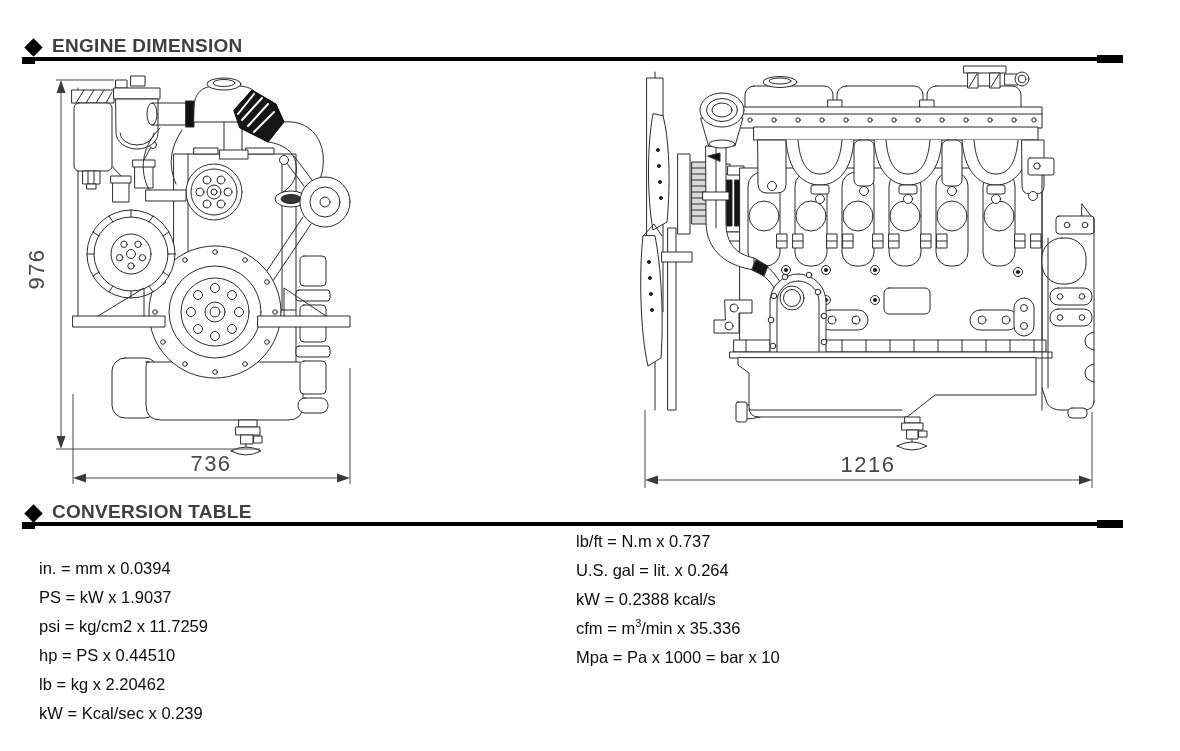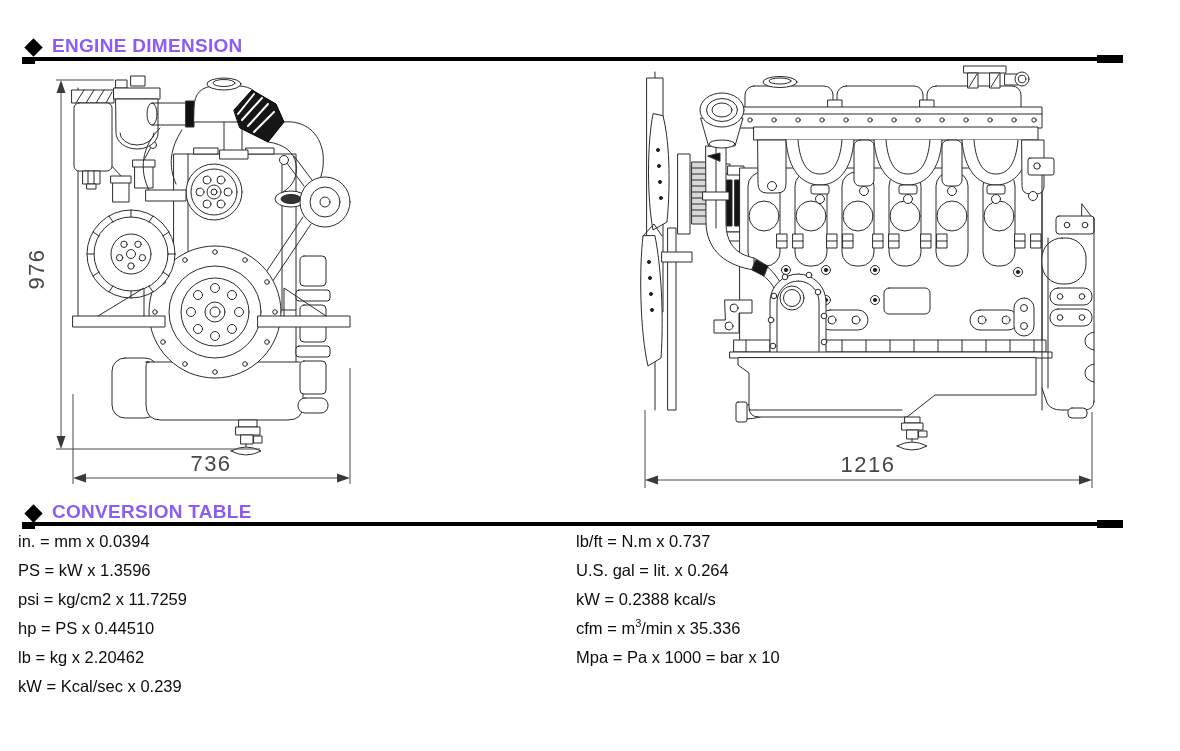--- a/index.html
+++ b/index.html
@@ -2,26 +2,26 @@
 <html><head>
 <meta charset="utf-8">
 <style>
   html,body{margin:0;padding:0;background:#e8e8e8;}
   .page{
     position:relative;width:1180px;height:751px;background:#ffffff;
     font-family:"Liberation Sans",sans-serif;color:#111;overflow:hidden;
     margin:0 auto;
   }
   .diamond{position:absolute;width:13px;height:13px;background:#000;transform:rotate(45deg);}
-  .section-title{position:absolute;font-size:19px;font-weight:bold;letter-spacing:.3px;color:#8b5cf6;white-space:nowrap;}
+  .section-title{position:absolute;font-size:19px;font-weight:bold;letter-spacing:.3px;color:#404040;white-space:nowrap;}
   .rule{position:absolute;left:22px;width:1101px;height:4px;background:#000;}
   .rule::before{content:"";position:absolute;left:0;top:4px;width:13px;height:3px;background:#000;}
   .rule::after{content:"";position:absolute;right:0;top:-2px;width:26px;height:8px;background:#000;}
   .conv-col{position:absolute;top:527px;}
-  .conv-col.left{left:18px;}
+  .conv-col.left{left:39px;margin-top:27px;}
   .conv-col.right{left:576px;}
   .conv-row{height:29px;line-height:29px;font-size:16.5px;color:#0d0d0d;white-space:nowrap;}
   .sup{font-size:11px;position:relative;top:-7px;}
   svg{position:absolute;}
   svg .art{stroke:#2b2b2b;stroke-width:1;fill:none;stroke-linejoin:round;stroke-linecap:round;}
   svg .dim{stroke:#4a4a4a;stroke-width:1;fill:none;}
   svg .dim-arrow{fill:#3a3a3a;stroke:none;}
   svg .dim-num{font-family:"Liberation Sans",sans-serif;font-size:22px;letter-spacing:1.5px;fill:#474747;stroke:none;}
 </style>
 </head>
@@ -450,21 +450,21 @@
       <text class="dim-num" x="240" y="414" text-anchor="middle">1216</text>
     </g>
   </svg>
 
   <span class="diamond" style="left:27px;top:507px;"></span>
   <div class="section-title" style="left:52px;top:501px;">CONVERSION TABLE</div>
   <div class="rule" style="top:522px;"></div>
 
   <div class="conv-col left">
     <div class="conv-row">in. = mm x 0.0394</div>
-    <div class="conv-row">PS = kW x 1.3596</div>
+    <div class="conv-row">PS = kW x 1.9037</div>
     <div class="conv-row">psi = kg/cm2 x 11.7259</div>
     <div class="conv-row">hp = PS x 0.44510</div>
     <div class="conv-row">lb = kg x 2.20462</div>
     <div class="conv-row">kW = Kcal/sec x 0.239</div>
   </div>
 
   <div class="conv-col right">
     <div class="conv-row">lb/ft = N.m x 0.737</div>
     <div class="conv-row">U.S. gal = lit. x 0.264</div>
     <div class="conv-row">kW = 0.2388 kcal/s</div>

